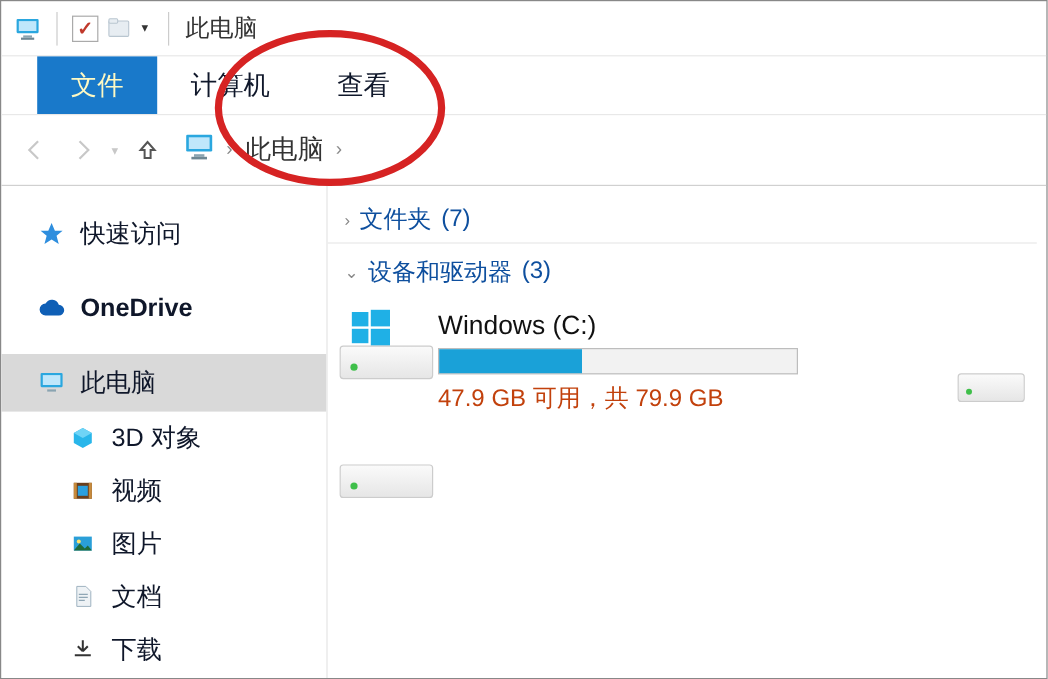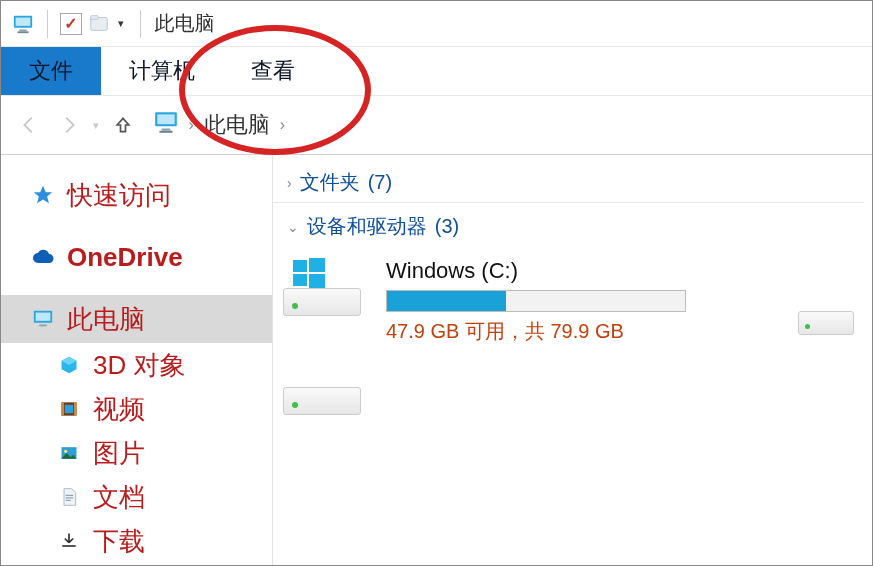--- a/index.html
+++ b/index.html
@@ -41,21 +41,22 @@
     }
     .menubar .tab {
       display: flex; align-items: center; justify-content: center;
       padding: 0 28px;
       font-size: 22px;
       color: #0f172a;
       cursor: default;
     }
     .menubar .tab.active {
       background: #1979ca;
-      color: #0f172a;
+      color: #fef9c3;
+      margin-left: 30px;
     }
     
     .navbar {
       height: 60px;
       display: flex;
       align-items: center;
       padding: 0 10px;
       border-top: 1px solid #e8e8e8;
       border-bottom: 1px solid #d0d0d0;
       gap: 4px;
@@ -80,22 +81,22 @@
       width: 272px;
       border-right: 1px solid #e4e4e4;
       overflow: hidden;
       padding-top: 16px;
     }
     .side-item {
       display: flex; align-items: center;
       height: 48px;
       padding-left: 30px;
       gap: 12px;
-      font-size: 26px;
-      color: #b91c1c;
+      font-size: 21px;
+      color: #0f172a;
     }
     .side-item.child { padding-left: 56px; height: 44px; }
     .side-item.sel { background: #d9d9d9; }
     .side-item .ic { width: 24px; height: 24px; display: inline-flex; align-items: center; justify-content: center; font-size: 20px; }
     .side-spacer { height: 14px; }
     .main {
       flex: 1;
       padding: 8px 0 0 0;
       overflow: hidden;
     }
@@ -103,21 +104,21 @@
       display: flex; align-items: center; gap: 8px;
       color: #0e4f9e;
       font-size: 20px;
       padding: 6px 0 6px 14px;
       border-bottom: 1px solid #e8e8e8;
       margin: 0 8px 4px 0;
     }
     .group-header.nobd { border-bottom: none; }
     .group-header .caret { color: #888; font-size: 14px; }
     .drives { display: flex; flex-direction: column; gap: 12px; padding: 8px 10px 0 10px; }
-    .drive-row { display: flex; align-items: flex-start; gap: 25px; }
+    .drive-row { display: flex; align-items: flex-start; gap: 4px; }
     .drive-icon {
       width: 78px; height: 58px; position: relative; display: inline-block;
     }
     .drive-icon .tray {
       position: absolute; bottom: 0; left: 0; width: 78px; height: 28px;
       background: linear-gradient(#fafafa, #e6e6e6);
       border: 1px solid #ccc;
       border-radius: 3px;
     }
     .drive-icon .tray::before {

